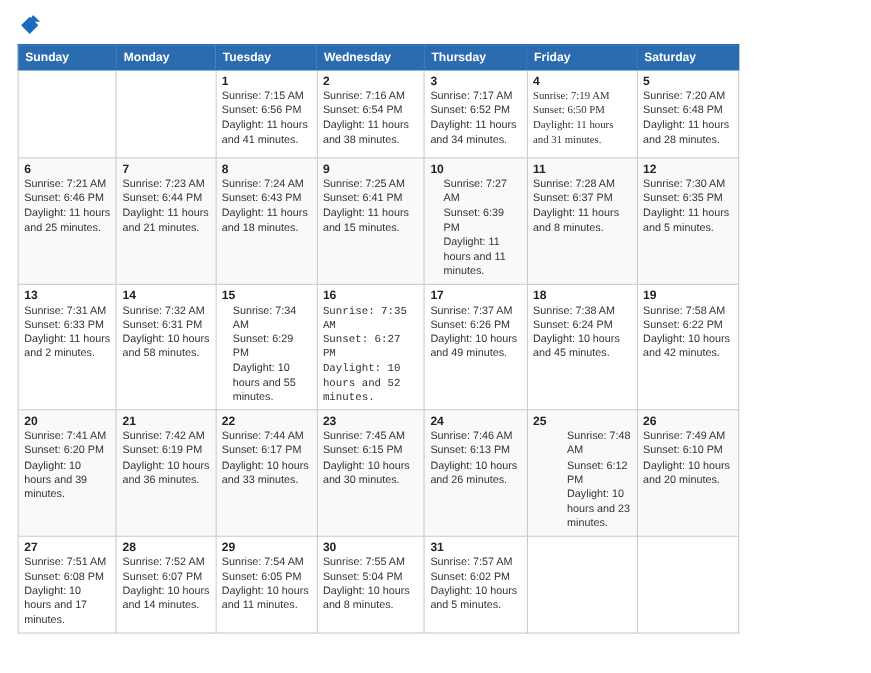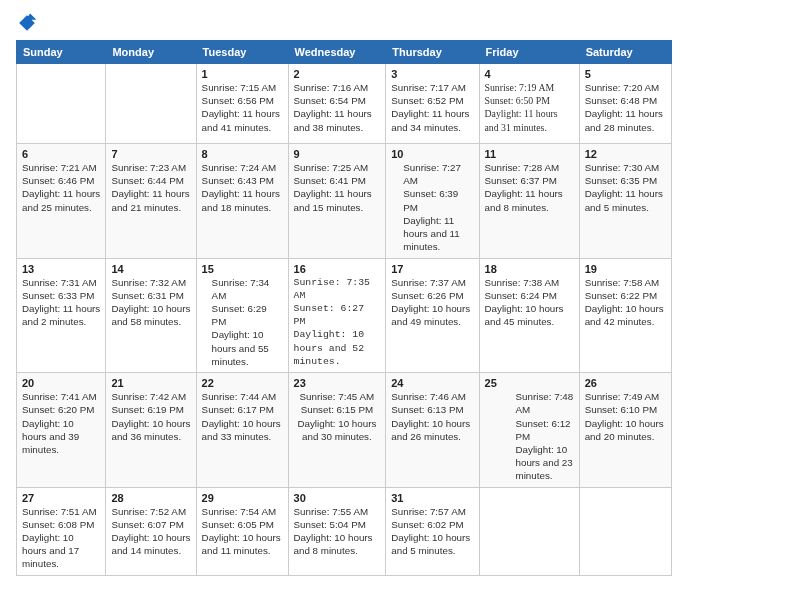--- a/index.html
+++ b/index.html
@@ -274,21 +274,21 @@
 Daylight: 10 hours and 36 minutes.</div>
           </td>
           <td>
             <span class="day-num">22</span>
             <div class="day-detail" style="white-space: pre-line;">Sunrise: 7:44 AM
 Sunset: 6:17 PM
 Daylight: 10 hours and 33 minutes.</div>
           </td>
           <td>
             <span class="day-num">23</span>
-            <div class="day-detail" style="white-space: pre-line; text-align: center;">Sunrise: 7:45 AM
+            <div class="day-detail" style="white-space: pre-line;">Sunrise: 7:45 AM
 Sunset: 6:15 PM
 Daylight: 10 hours and 30 minutes.</div>
           </td>
           <td>
             <span class="day-num">24</span>
             <div class="day-detail" style="white-space: pre-line;">Sunrise: 7:46 AM
 Sunset: 6:13 PM
 Daylight: 10 hours and 26 minutes.</div>
           </td>
           <td>

